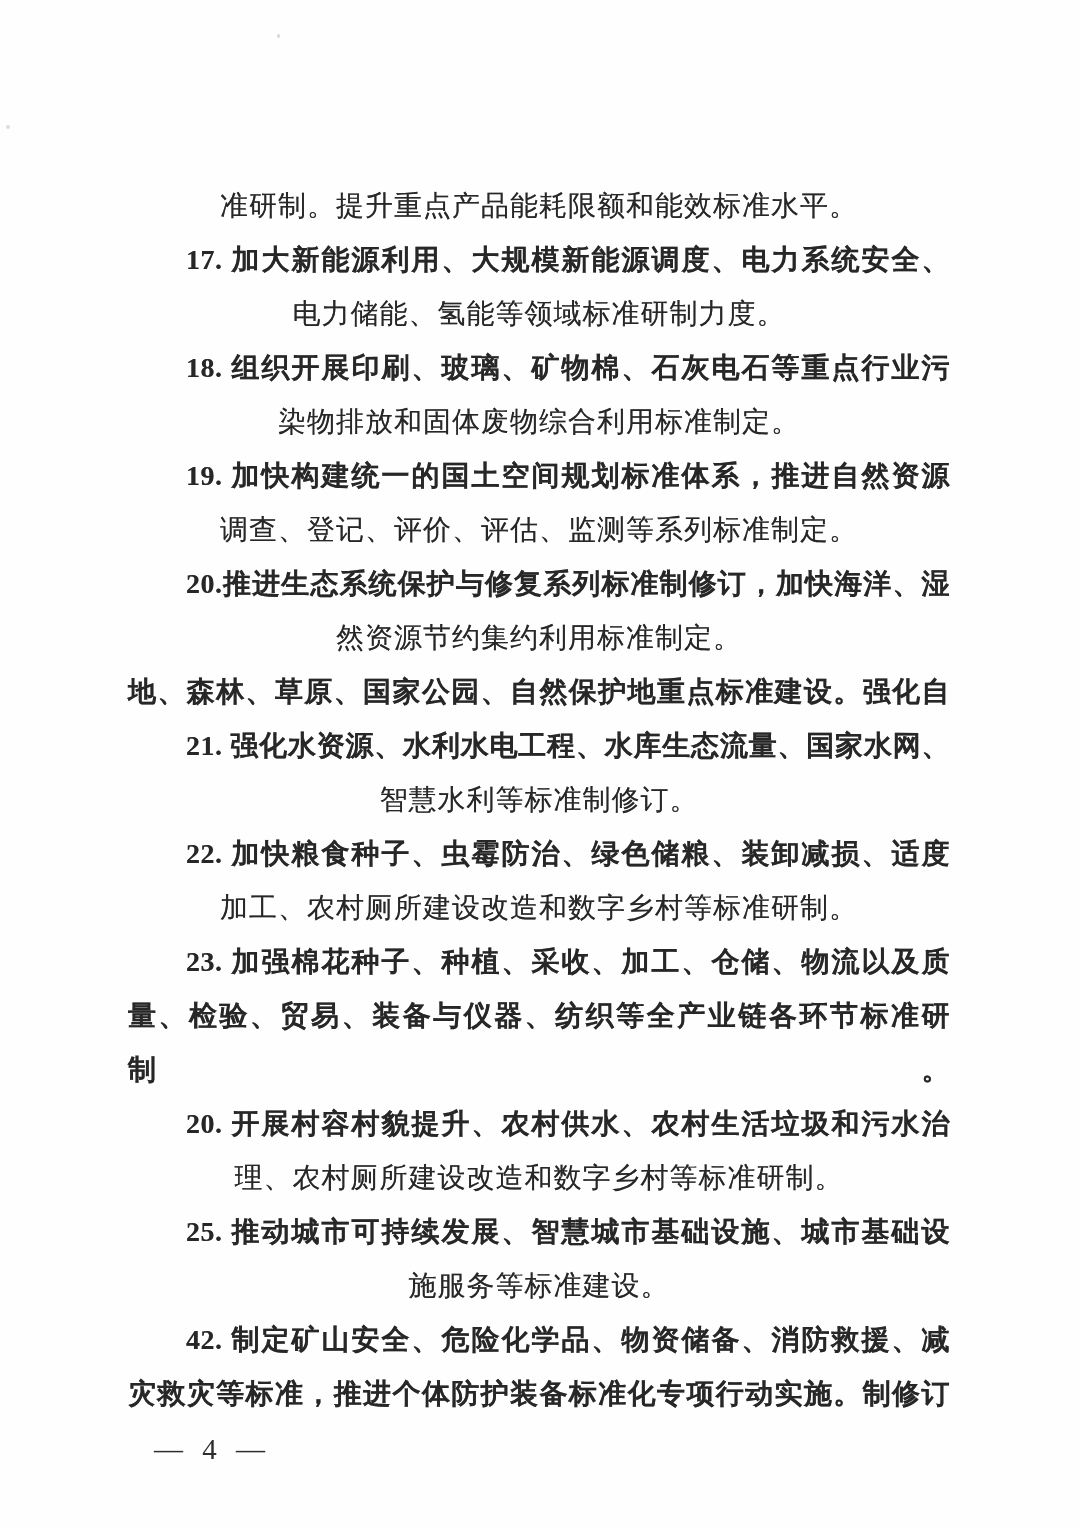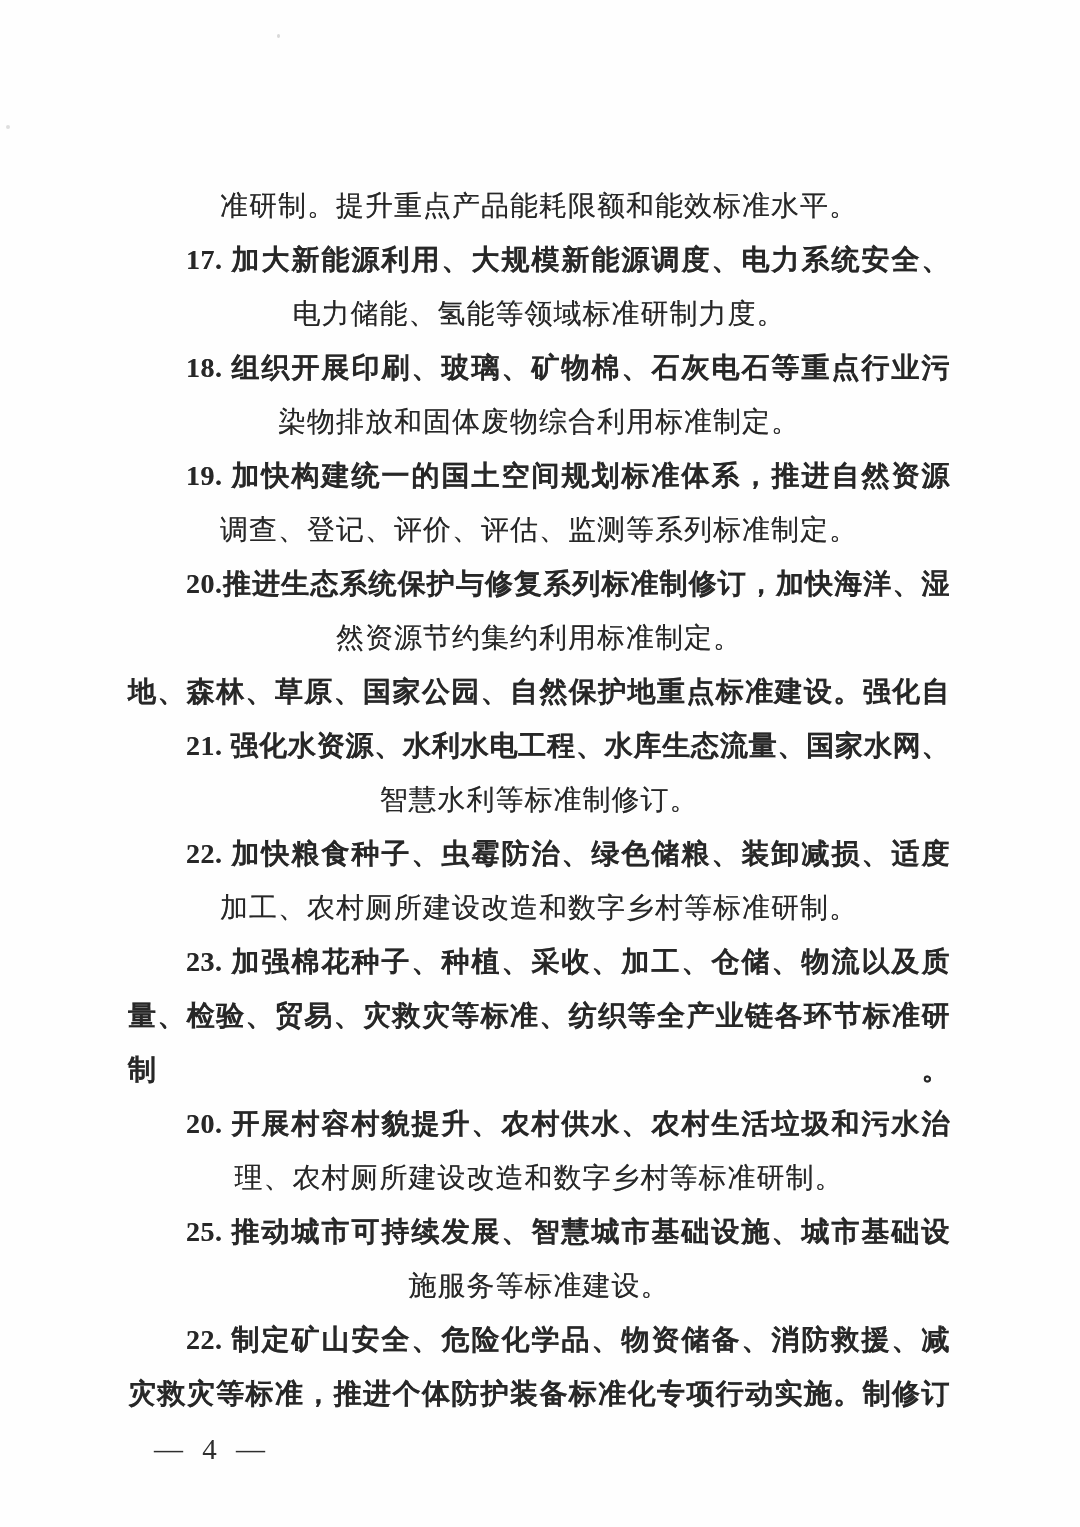--- a/index.html
+++ b/index.html
@@ -77,21 +77,21 @@
   <div class="doc-line fill indent">19. 加快构建统一的国土空间规划标准体系，推进自然资源</div>
   <div class="doc-line">调查、登记、评价、评估、监测等系列标准制定。</div>
   <div class="doc-line fill indent">20.推进生态系统保护与修复系列标准制修订，加快海洋、湿</div>
   <div class="doc-line">然资源节约集约利用标准制定。</div>
   <div class="doc-line fill">地、森林、草原、国家公园、自然保护地重点标准建设。强化自</div>
   <div class="doc-line fill indent">21. 强化水资源、水利水电工程、水库生态流量、国家水网、</div>
   <div class="doc-line">智慧水利等标准制修订。</div>
   <div class="doc-line fill indent">22. 加快粮食种子、虫霉防治、绿色储粮、装卸减损、适度</div>
   <div class="doc-line">加工、农村厕所建设改造和数字乡村等标准研制。</div>
   <div class="doc-line fill indent">23. 加强棉花种子、种植、采收、加工、仓储、物流以及质</div>
-  <div class="doc-line fill">量、检验、贸易、灾救灾等标准、纺织等全产业链各环节标准研制。</div>
+  <div class="doc-line fill">量、检验、贸易、装备与仪器、纺织等全产业链各环节标准研制。</div>
   <div class="doc-line fill indent">20. 开展村容村貌提升、农村供水、农村生活垃圾和污水治</div>
   <div class="doc-line">理、农村厕所建设改造和数字乡村等标准研制。</div>
   <div class="doc-line fill indent">25. 推动城市可持续发展、智慧城市基础设施、城市基础设</div>
   <div class="doc-line">施服务等标准建设。</div>
-  <div class="doc-line fill indent">22. 制定矿山安全、危险化学品、物资储备、消防救援、减</div>
+  <div class="doc-line fill indent">42. 制定矿山安全、危险化学品、物资储备、消防救援、减</div>
   <div class="doc-line fill">灾救灾等标准，推进个体防护装备标准化专项行动实施。制修订</div>
   <div class="page-number">— 4 —</div>
 </div>
 
 </body></html>

